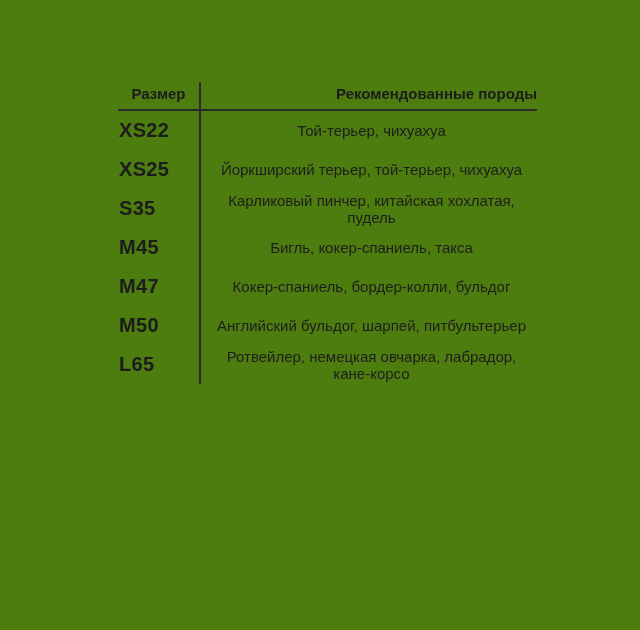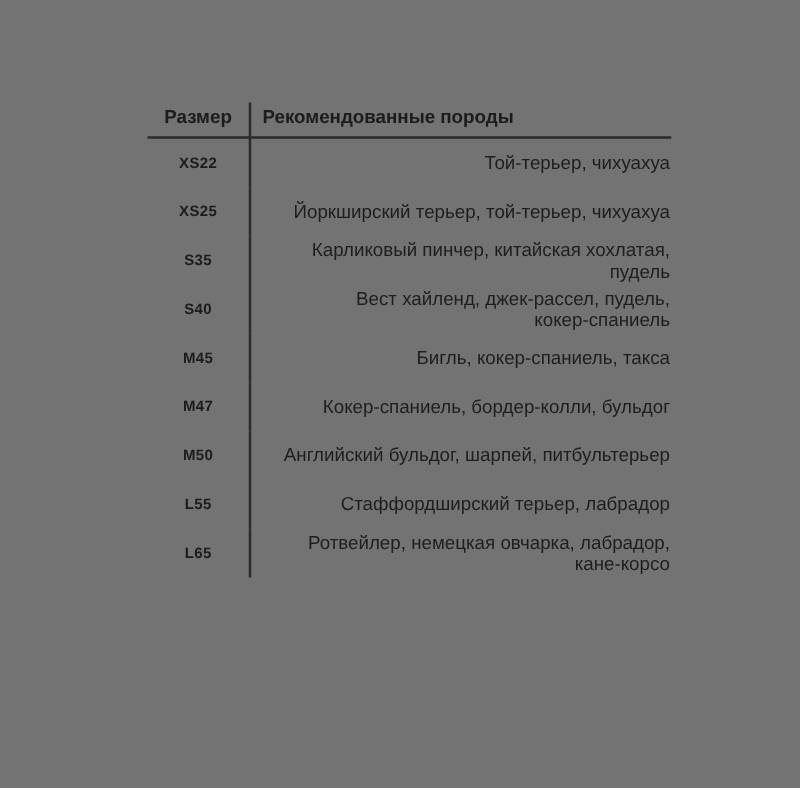--- a/index.html
+++ b/index.html
@@ -4,21 +4,21 @@
 <style>
   html, body {
     margin: 0;
     padding: 0;
     background: #ffffff;
   }
   .canvas {
     position: relative;
     width: 640px;
     height: 630px;
-    background: #737373;
+    background: #4d7c0f;
     overflow: hidden;
     font-family: "Liberation Sans", "DejaVu Sans", sans-serif;
     color: #1e1e1e;
   }
   table.size-chart {
     position: absolute;
     left: 118px;
     top: 82px;
     border-collapse: collapse;
     border-spacing: 0;
@@ -31,42 +31,42 @@
     padding: 3px 0 6px 0;
     vertical-align: middle;
     color: #1c1c1c;
   }
   th.col-size {
     width: 81px;
     text-align: center;
     border-right: 2px solid #2b2b2b;
   }
   th.col-breeds {
-    text-align: left;
+    text-align: right;
     padding-left: 9px;
     min-width: 327px;
     margin-top: 30px;
   }
   tbody td {
     font-size: 15px;
     line-height: 17px;
     height: 37px;
     vertical-align: middle;
     color: #1e1e1e;
   }
   td.size-cell {
-    text-align: center;
+    text-align: left;
     font-weight: bold;
-    font-size: 12px;
+    font-size: 20px;
     letter-spacing: 0.3px;
     border-right: 2px solid #2b2b2b;
     color: #1c1c1c;
   }
   td.breeds-cell {
-    text-align: right;
+    text-align: center;
     padding-left: 6px;
     white-space: pre;
   }
 </style>
 </head>
 <body>
 
 <div class="canvas">
   <table class="size-chart">
     <thead>
@@ -87,46 +87,37 @@
   </tr>
 
 
 
   <tr>
     <td class="size-cell">S35</td>
     <td class="breeds-cell">Карликовый пинчер, китайская хохлатая,
 пудель</td>
   </tr>
 
-  <tr>
-    <td class="size-cell">S40</td>
-    <td class="breeds-cell">Вест хайленд, джек-рассел, пудель,
-кокер-спаниель</td>
-  </tr>
 
 
   <tr>
     <td class="size-cell">M45</td>
     <td class="breeds-cell">Бигль, кокер-спаниель, такса</td>
   </tr>
 
   <tr>
     <td class="size-cell">M47</td>
     <td class="breeds-cell">Кокер-спаниель, бордер-колли, бульдог</td>
   </tr>
 
   <tr>
     <td class="size-cell">M50</td>
     <td class="breeds-cell">Английский бульдог, шарпей, питбультерьер</td>
   </tr>
 
-  <tr>
-    <td class="size-cell">L55</td>
-    <td class="breeds-cell">Стаффордширский терьер, лабрадор</td>
-  </tr>
 
   <tr>
     <td class="size-cell">L65</td>
     <td class="breeds-cell">Ротвейлер, немецкая овчарка, лабрадор,
 кане-корсо</td>
   </tr>
 </tbody>
   </table>
 </div>
 

